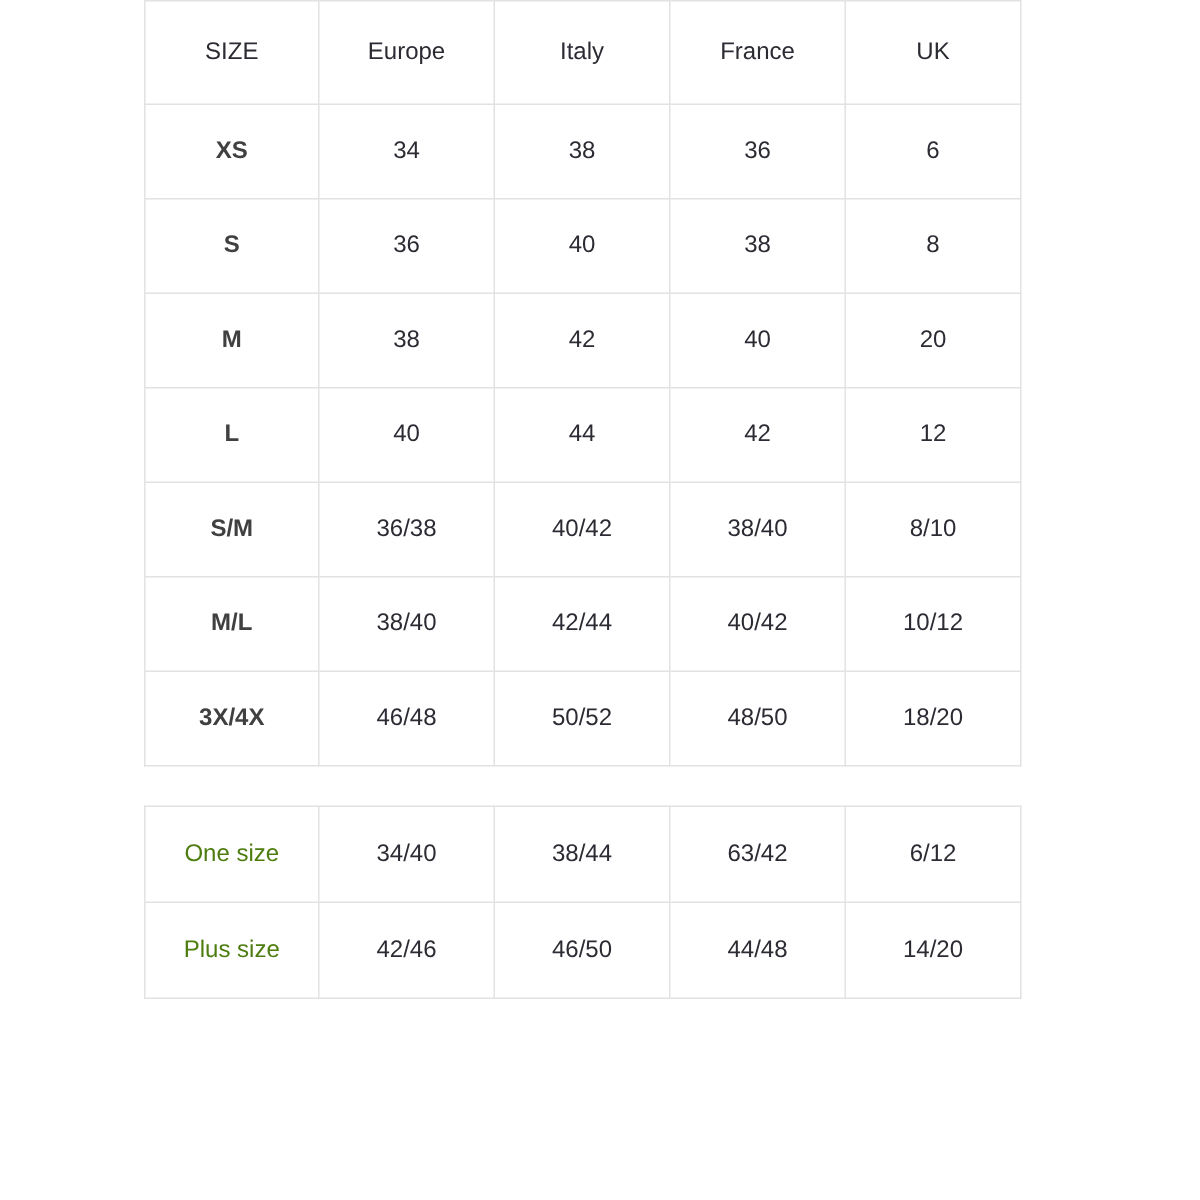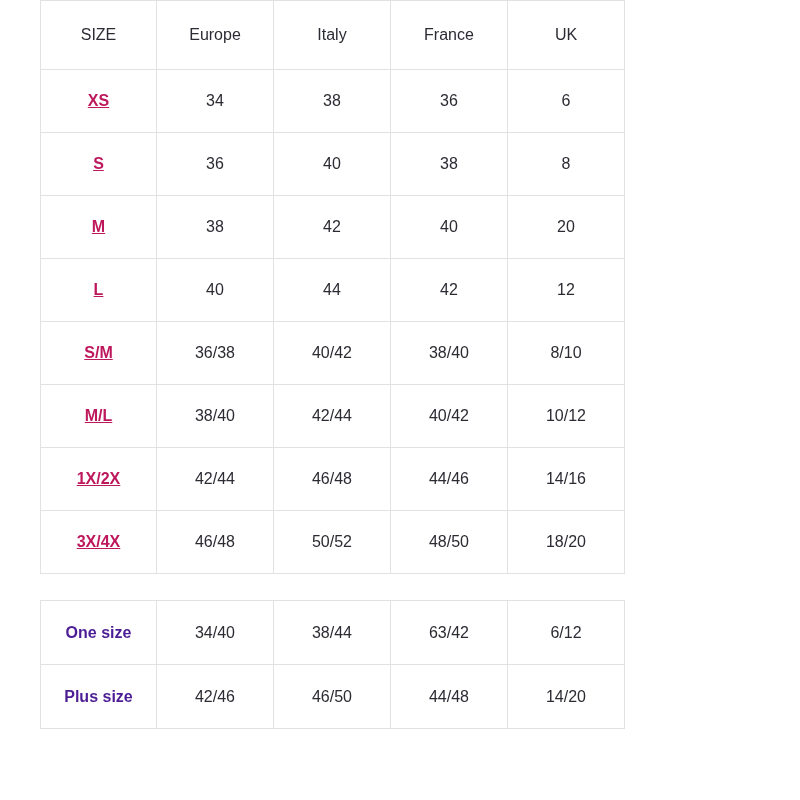--- a/index.html
+++ b/index.html
@@ -15,21 +15,21 @@
     width: 800px;
     height: 800px;
     box-sizing: border-box;
     padding: 0;
     overflow: hidden;
   }
   table.size-table {
     border-collapse: collapse;
     table-layout: fixed;
     width: 584px;
-    margin-left: 40px;
+    margin-left: 96px;
   }
   table.size-table td,
   table.size-table th {
     border: 1px solid #e2e2e4;
     text-align: center;
     vertical-align: middle;
     color: #2b2b33;
     font-size: 16px;
     font-weight: 400;
     padding: 0;
@@ -42,27 +42,26 @@
 
   .main-table tr { height: 63px; }
   .main-table tr.header-row { height: 69px; }
   .main-table th {
     font-weight: bold;
     font-size: 16px;
     color: #24242c;
   }
   .main-table td.rowlabel {
     font-weight: bold;
-    color: #be185d;
-    text-decoration: underline;
+    color: #404040;
   }
   .secondary-table tr { height: 64px; }
   .secondary-table td.rowlabel {
-    font-weight: bold;
-    color: #4c1d95;
+    font-weight: normal;
+    color: #4d7c0f;
   }
   .spacer { height: 26px; }
 </style>
 </head>
 <body>
 
 <div class="page">
 
   <table class="size-table main-table">
     <colgroup>
@@ -118,27 +117,20 @@
         <td>8/10</td>
       </tr>
       <tr>
         <td class="rowlabel">M/L</td>
         <td>38/40</td>
         <td>42/44</td>
         <td>40/42</td>
         <td>10/12</td>
       </tr>
       <tr>
-        <td class="rowlabel">1X/2X</td>
-        <td>42/44</td>
-        <td>46/48</td>
-        <td>44/46</td>
-        <td>14/16</td>
-      </tr>
-      <tr>
         <td class="rowlabel">3X/4X</td>
         <td>46/48</td>
         <td>50/52</td>
         <td>48/50</td>
         <td>18/20</td>
       </tr>
     </tbody>
   </table>
 
   <div class="spacer"></div>

